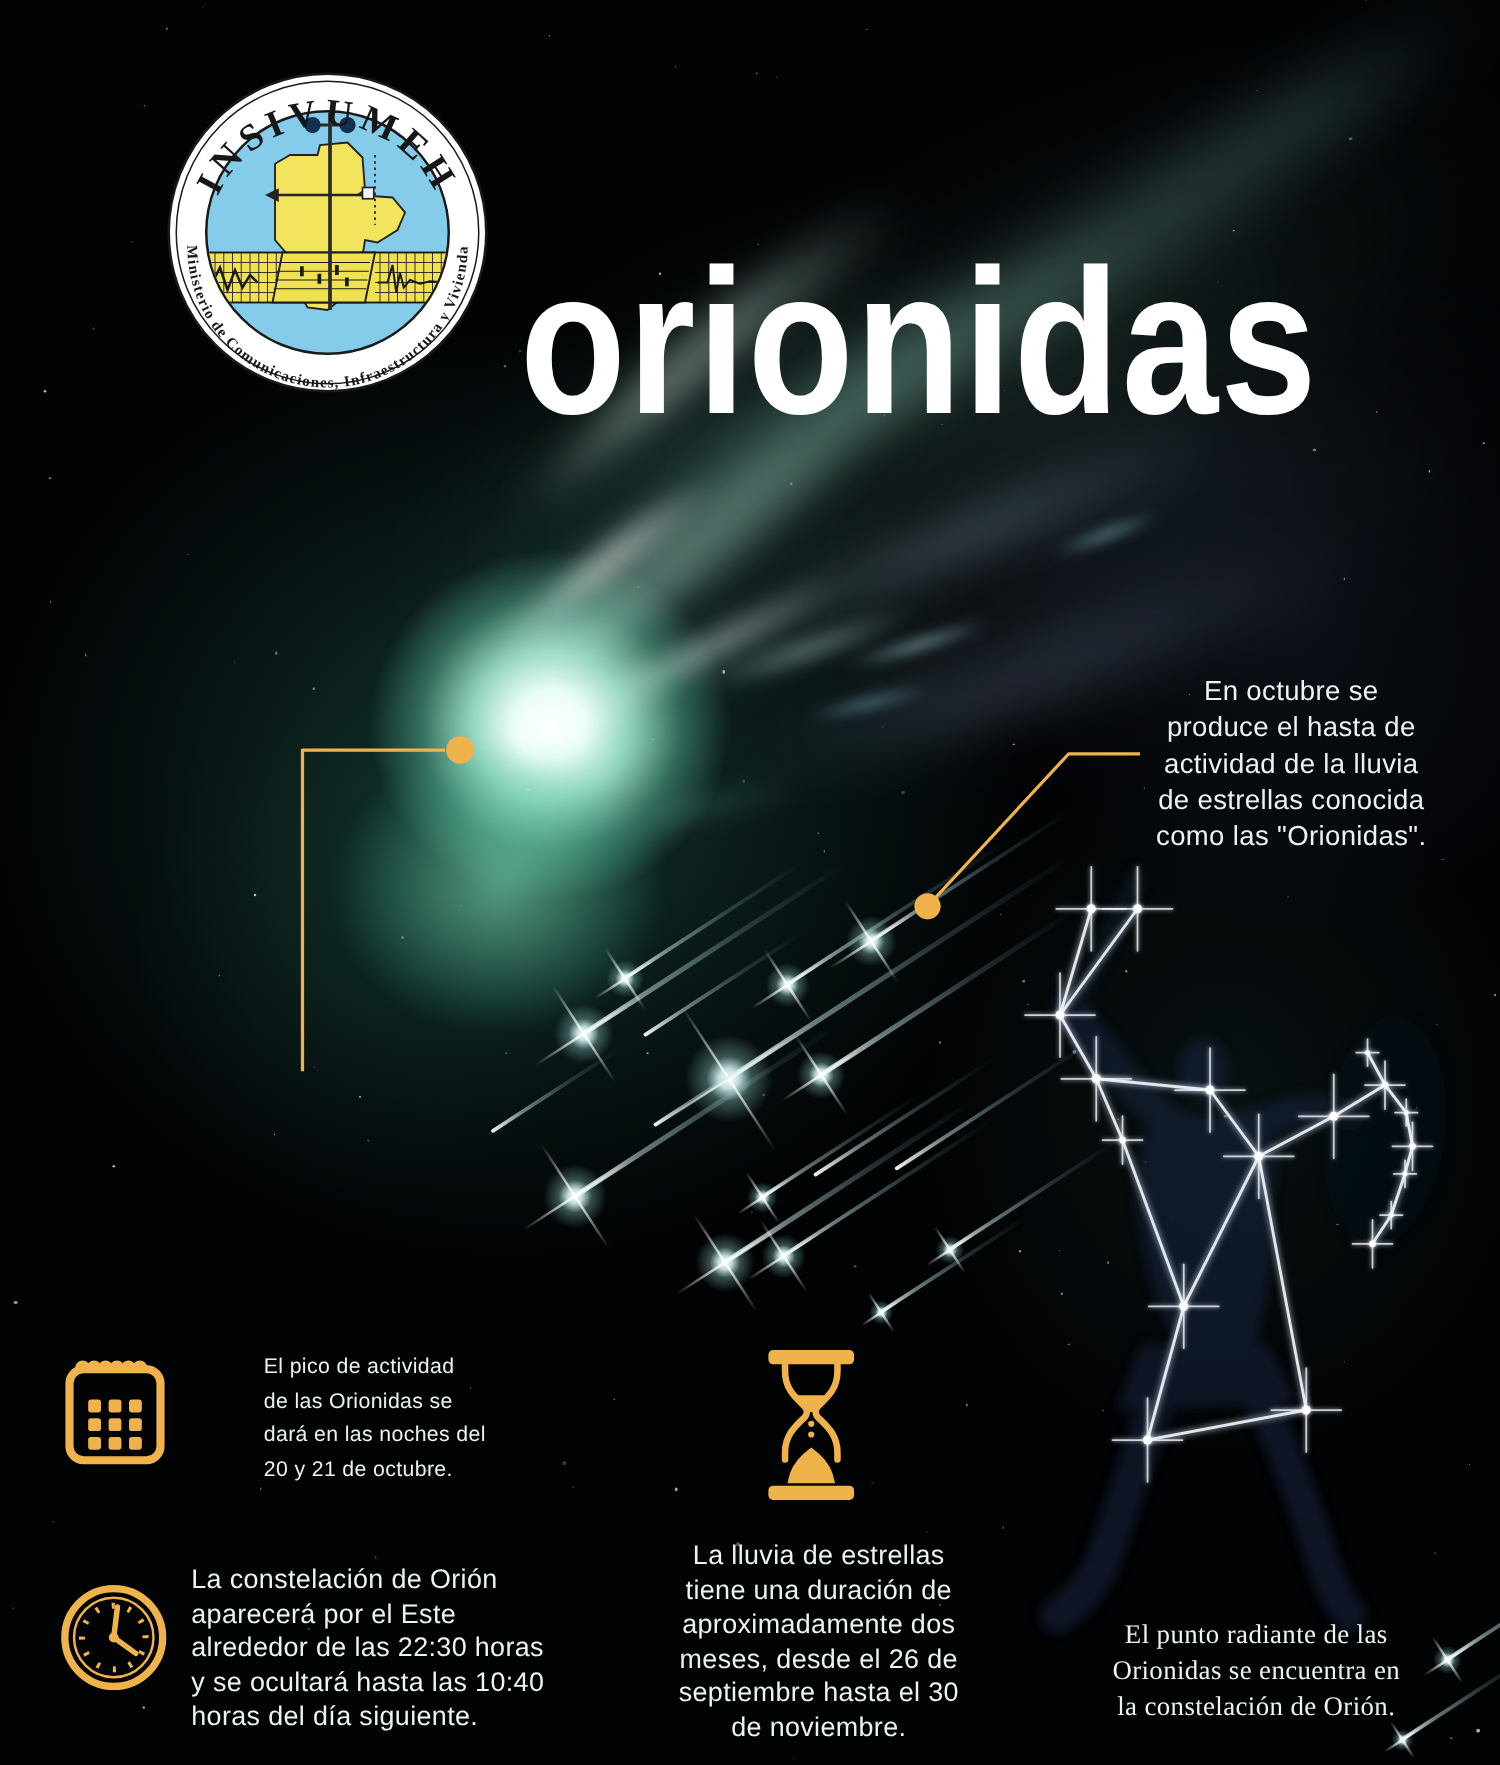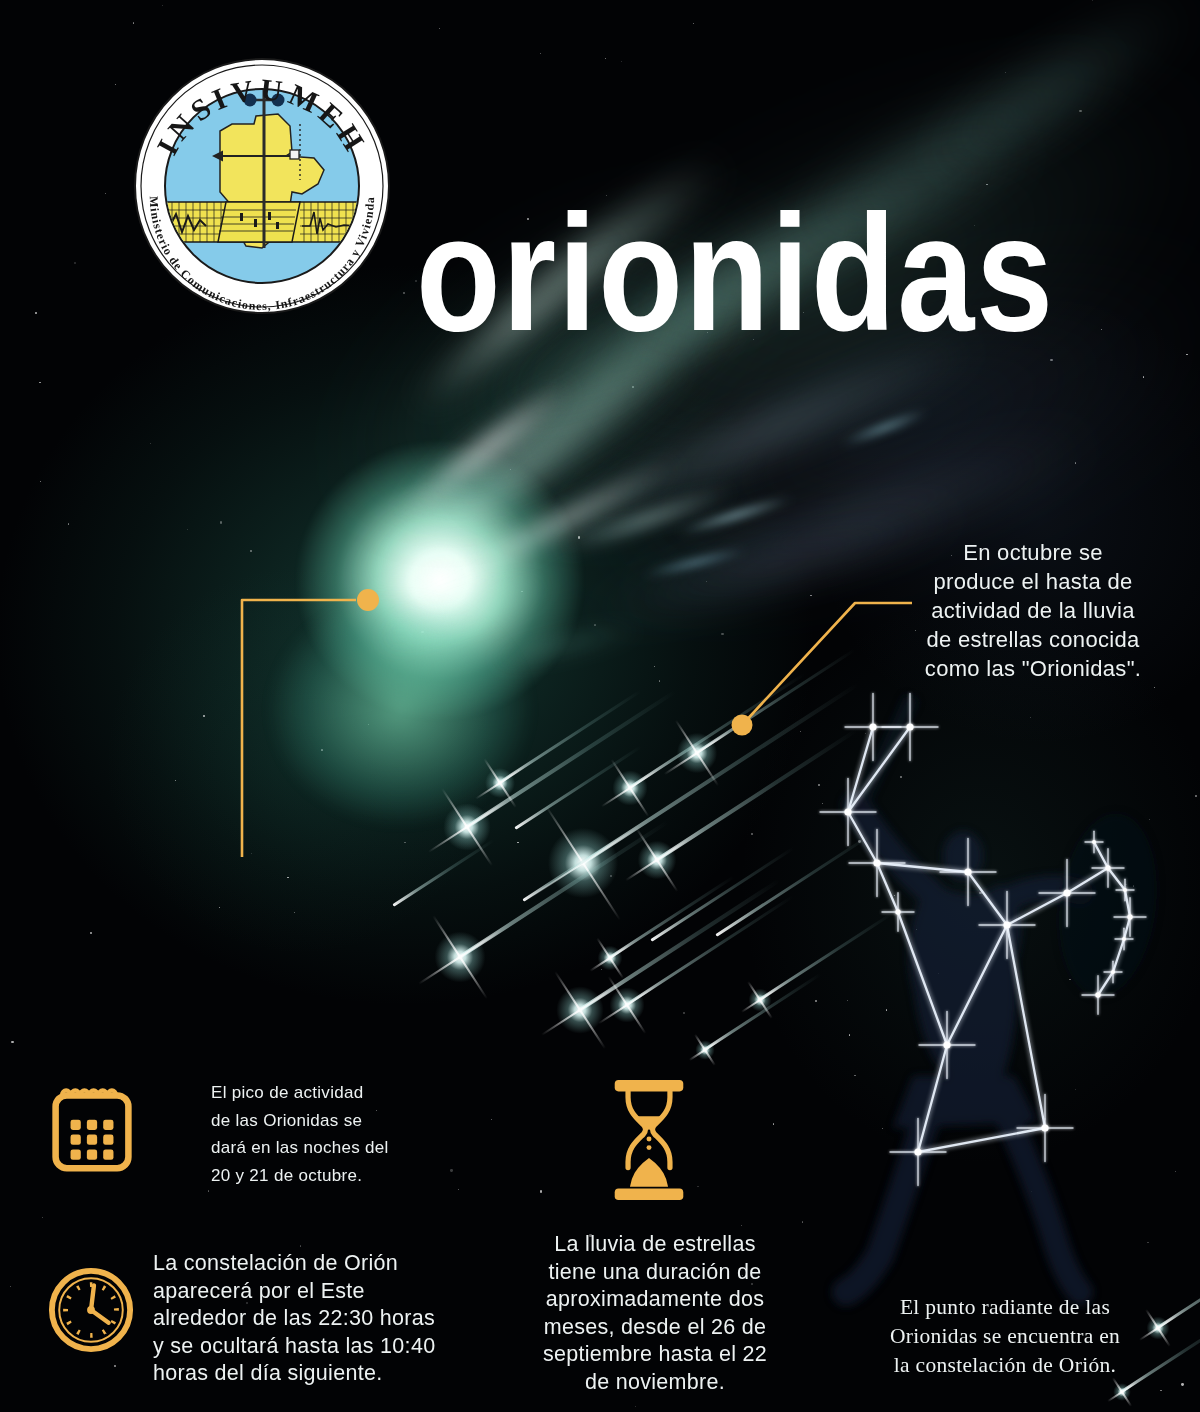--- a/index.html
+++ b/index.html
@@ -528,21 +528,21 @@
     <path d="M23,12 v6 c0,15 9,22 16,29 c3,3 3,7 0,10 c-7,7 -16,14 -16,29 v6 M67,12 v6 c0,15 -9,22 -16,29 c-3,3 -3,7 0,10 c7,7 16,14 16,29 v6" fill="none" stroke="currentColor" stroke-width="5.5" stroke-linecap="round"></path>
     <path d="M30,38 h30 l-12.5,13 q-2.5,2.5 -5,0 Z" fill="currentColor"></path>
     <circle cx="45" cy="62" r="2.6" fill="currentColor"></circle>
       <circle cx="45" cy="71" r="2.6" fill="currentColor"></circle>
     <path d="M45,82 q14,10 18,22 l2,8 h-40 l2,-8 q4,-12 18,-22 Z" fill="currentColor"></path>
   </svg>
   <div class="txt fact-duration-text">La lluvia de estrellas
 tiene una duración de
 aproximadamente dos
 meses, desde el 26 de
-septiembre hasta el 22
+septiembre hasta el 30
 de noviembre.</div>
 
   <svg class="icon icon-clock" viewBox="0 0 90 90">
     <circle cx="45" cy="45" r="40" fill="none" stroke="currentColor" stroke-width="6"></circle>
     <circle cx="45" cy="45" r="32.5" fill="none" stroke="currentColor" stroke-width="2"></circle>
     <circle cx="45" cy="45" r="26" fill="none" stroke="currentColor" stroke-width="5" stroke-dasharray="2.5 11.11" transform="rotate(-4 45 45)"></circle>
     <line x1="45" y1="45" x2="48" y2="20" stroke="currentColor" stroke-width="4.5" stroke-linecap="round"></line>
     <line x1="45" y1="45" x2="63" y2="58" stroke="currentColor" stroke-width="4.5" stroke-linecap="round"></line>
     <circle cx="45" cy="45" r="4" fill="currentColor"></circle>
   </svg>

